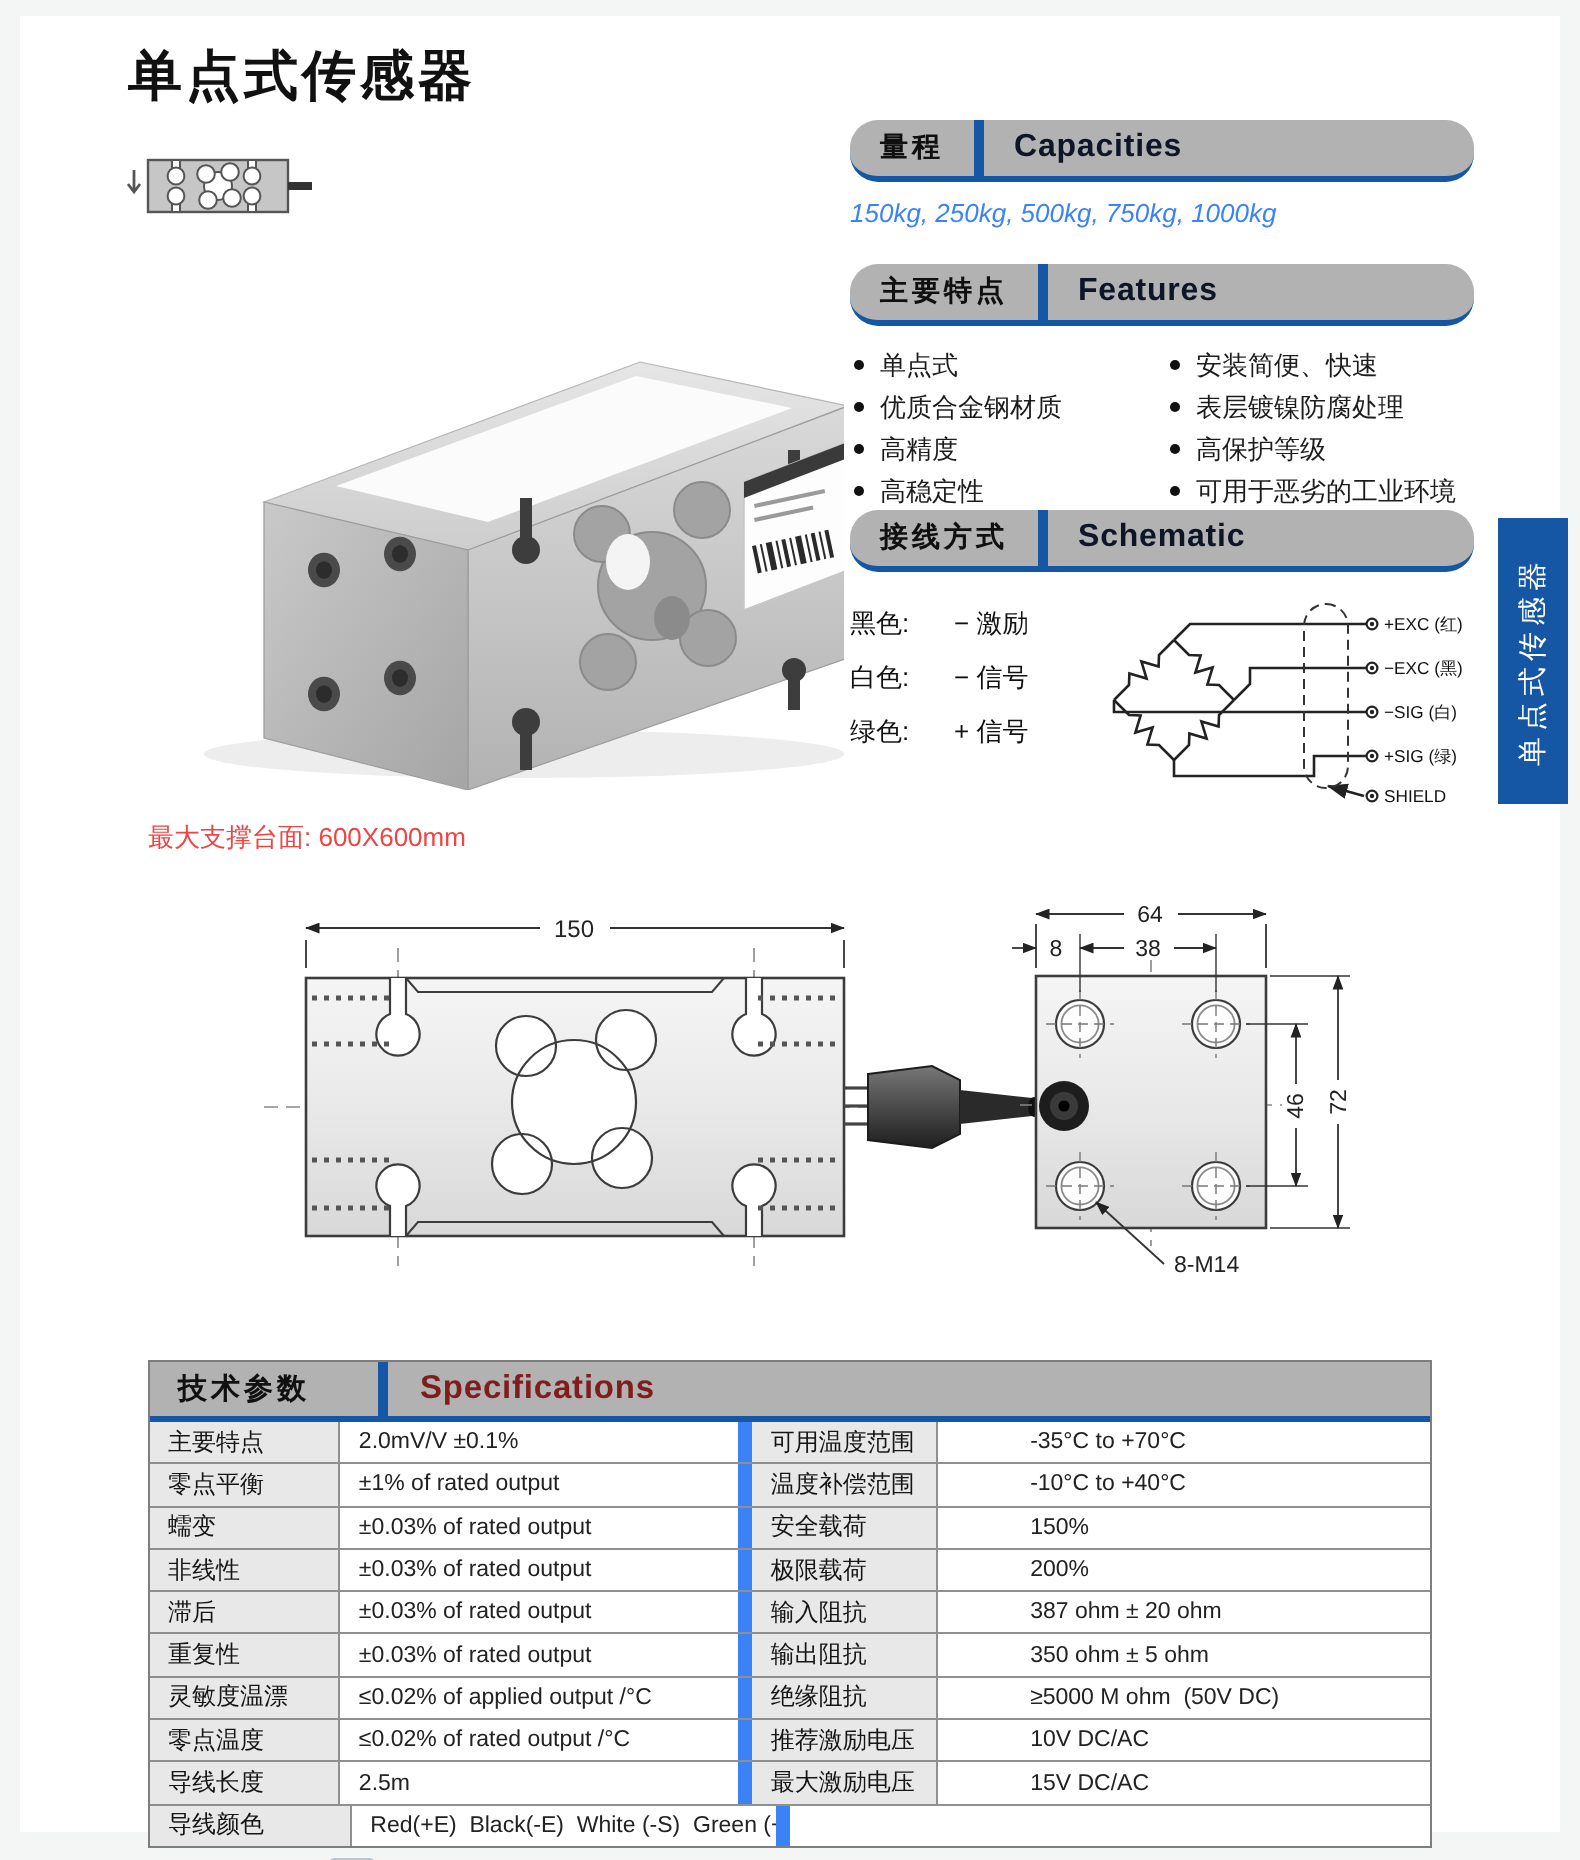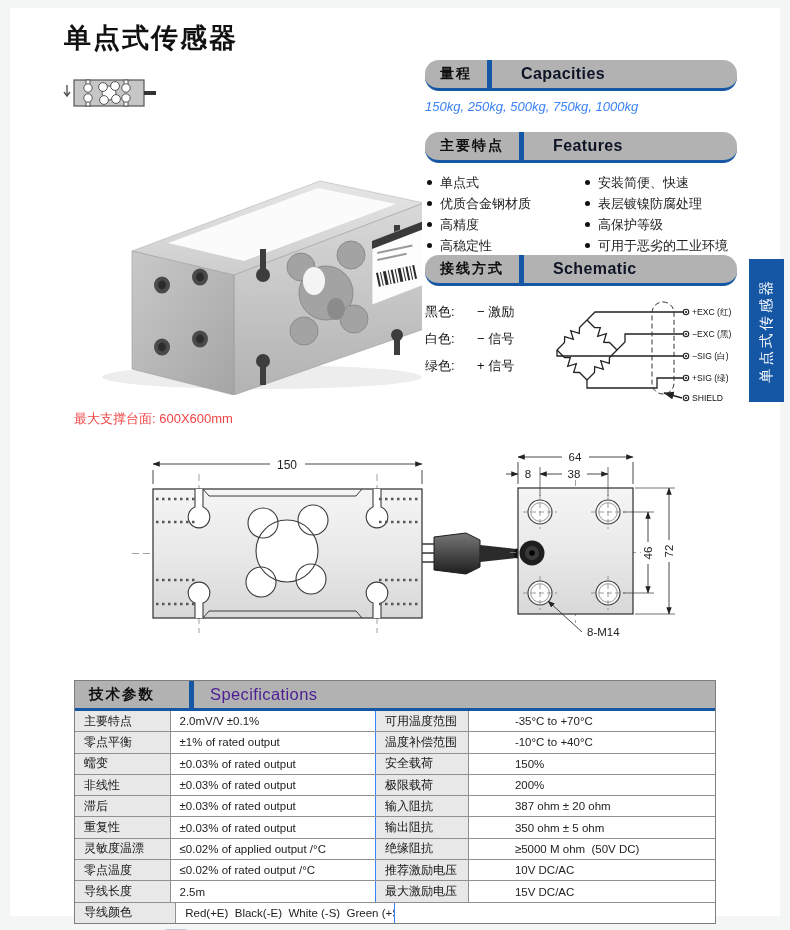--- a/index.html
+++ b/index.html
@@ -13,21 +13,21 @@
 
   
   .doc-title{position:absolute;left:54px;top:12px;font-size:27px;font-weight:bold;letter-spacing:2px;color:#111;}
 
   
   .right-col{position:absolute;left:415px;top:52px;width:312px;}
   .sec{position:absolute;left:0;width:312px;}
   .sec-h{height:28px;background:#b2b2b2;border-bottom:3px solid #1657a5;display:flex;align-items:stretch;border-radius:14px;}
   .sec-zh{display:flex;align-items:center;padding:0 15px;font-weight:bold;font-size:14px;letter-spacing:2px;color:#101010;}
   .sec-bar{width:5px;background:#1657a5;}
-  .sec-en{display:flex;align-items:center;padding-left:29px;font-weight:bold;font-size:16px;color:#0d1526;letter-spacing:.4px;}
+  .sec-en{display:flex;align-items:center;padding-left:15px;font-weight:bold;font-size:16px;color:#0d1526;letter-spacing:.4px;}
   .cap-text{margin-top:8px;font-size:13px;color:#3b82f6;font-style:italic;}
   .feat-wrap{display:flex;margin-top:9px;}
   .feat-list{list-style:none;margin:0;padding:0;font-size:13px;color:#1c1c1c;}
   .feat-list.l{width:158px;}
   .feat-list li{display:flex;align-items:flex-start;line-height:21px;font-weight:500;}
   .dot{width:5px;height:5px;border-radius:50%;background:#111;margin:8px 8px 0 2px;flex:none;}
   .sch-wrap{display:flex;margin-top:6px;}
   .legend{width:110px;padding-top:6px;}
   .leg-row{display:flex;font-size:13px;line-height:27px;color:#111;}
   .leg-color{width:52px;}
@@ -38,26 +38,26 @@
 
   .max-platform{position:absolute;left:64px;top:402px;font-size:13px;color:#ef4444;}
 
   .drawings{position:absolute;left:60px;top:428px;}
 
   
   .spec-table{position:absolute;left:64px;top:672px;width:642px;border:1.5px solid #7e7e7e;box-sizing:border-box;background:#fff;}
   .spec-header{height:27px;background:#b2b2b2;border-bottom:3px solid #1657a5;display:flex;align-items:stretch;}
   .sh-zh{width:100px;display:flex;align-items:center;padding-left:14px;font-weight:bold;font-size:14.5px;letter-spacing:2px;color:#101010;}
   .sh-bar{width:5px;background:#1657a5;}
-  .sh-en{flex:1;display:flex;align-items:center;padding-left:16px;font-weight:normal;font-size:16.5px;color:#4c1d95;letter-spacing:.4px;text-align:right;}
+  .sh-en{flex:1;display:flex;align-items:center;padding-left:16px;font-weight:bold;font-size:16.5px;color:#7f1d1d;letter-spacing:.4px;text-align:right;}
   .srow{display:flex;height:20.3px;border-top:1px solid #909090;}
   .srow:first-child{border-top:none;}
   .sc{box-sizing:border-box;display:flex;align-items:center;overflow:hidden;}
   .lbl{background:#e8e8e8;border-right:1px solid #909090;padding-left:9px;font-size:12px;color:#151515;}
-  .val{border-right:1px solid #3b82f6;padding-left:9px;font-size:11.5px;color:#222;white-space:pre;}
+  .val{border-right:7px solid #3b82f6;padding-left:9px;font-size:11.5px;color:#222;white-space:pre;}
   .c1{width:104px;}.c2{width:225px;}.c3{width:101px;}.c4{width:229px;border-right:none;margin-left:37px;}
   .c34{width:330px;background:#fff;border-right:none;}
 
   .footer-mark{position:absolute;left:155px;top:921px;width:22px;height:7px;background:#8fa0b8;opacity:.55;border-radius:2px;}
 
   svg text{font-family:"Liberation Sans","DejaVu Sans",sans-serif;}
 </style>
 </head>
 <body>
 

